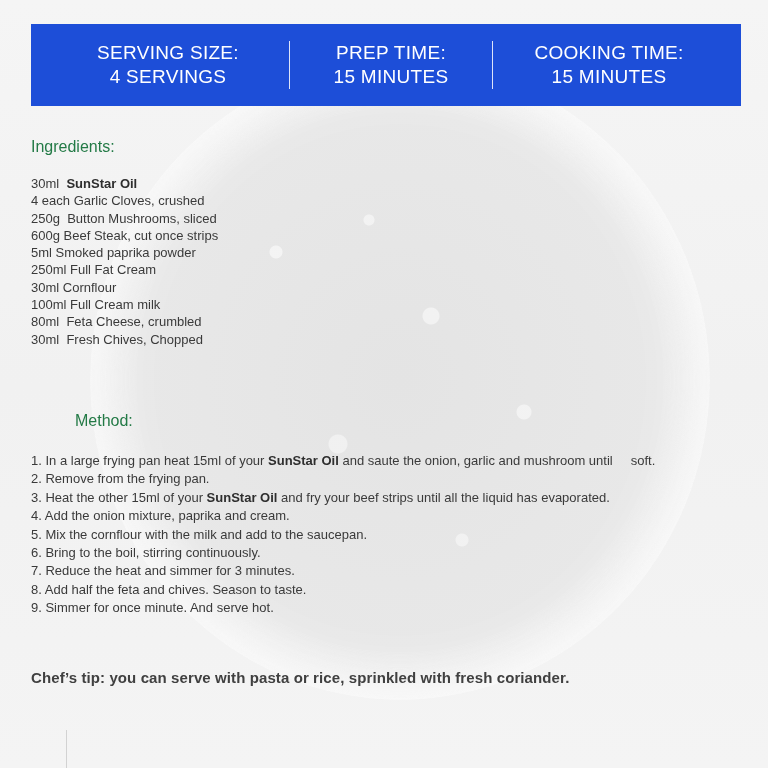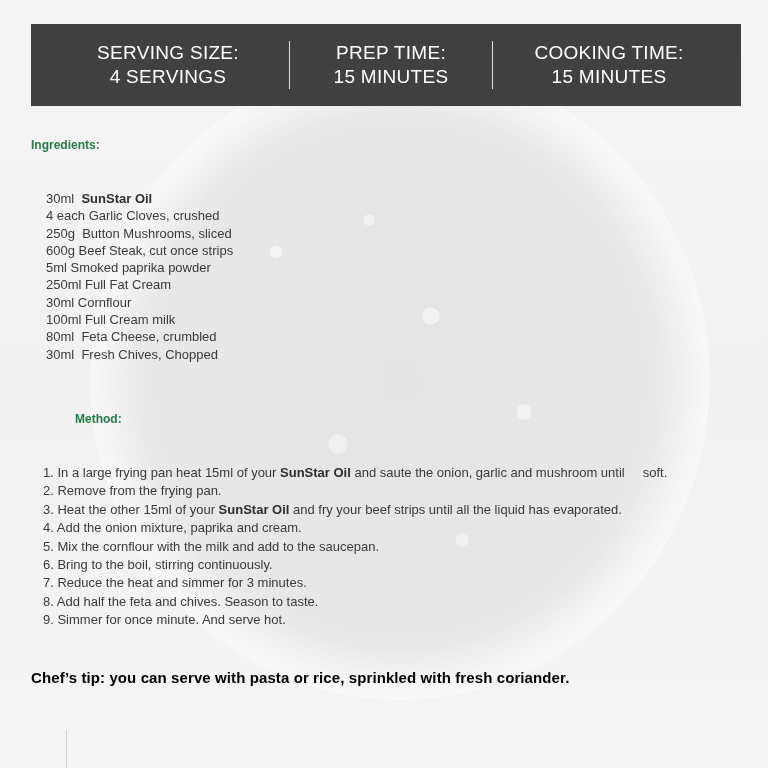--- a/index.html
+++ b/index.html
@@ -49,21 +49,21 @@
       background: #d2d2d2;
     }
 
     
     .banner {
       position: absolute;
       left: 31px;
       top: 24px;
       width: 710px;
       height: 82px;
-      background: #404040;
+      background: #1d4ed8;
       display: flex;
       align-items: center;
       justify-content: center;
     }
     .stat {
       text-align: center;
       color: #ffffff;
       font-size: 19px;
       line-height: 24px;
       letter-spacing: 0.3px;
@@ -83,58 +83,58 @@
     .content {
       position: absolute;
       left: 31px;
       top: 0;
       right: 0;
     }
     .section-title {
       position: absolute;
       left: 0;
       color: #237a46;
-      font-weight: bold;
-      font-size: 12px;
+      font-weight: normal;
+      font-size: 16px;
     }
     .ingredients-title { top: 138px; }
     .method-title { top: 412px; margin-left: 44px; }
 
     .ingredients-list {
       position: absolute;
       left: 0;
       top: 175px;
-      margin: 15px;
+      margin: 0;
       padding: 0;
       list-style: none;
       font-size: 13px;
       line-height: 17.3px;
       color: #3a3a3a;
     }
     .ingredients-list b { font-weight: bold; color: #2e2e2e; }
 
     .method-list {
       position: absolute;
       left: 0;
       top: 452px;
-      margin: 12px;
+      margin: 0;
       padding: 0;
       list-style: none;
       font-size: 13px;
       line-height: 18.4px;
       color: #3a3a3a;
       white-space: nowrap;
     }
     .method-list b { font-weight: bold; color: #2e2e2e; }
 
     .chef-tip {
       position: absolute;
       left: 0;
       top: 669px;
-      color: #000000;
+      color: #404040;
       font-weight: bold;
       font-size: 15px;
       letter-spacing: 0.1px;
     }
   </style>
 </head>
 <body>
 
 <div class="bg"></div>
 <div class="bowl-rim"></div>

